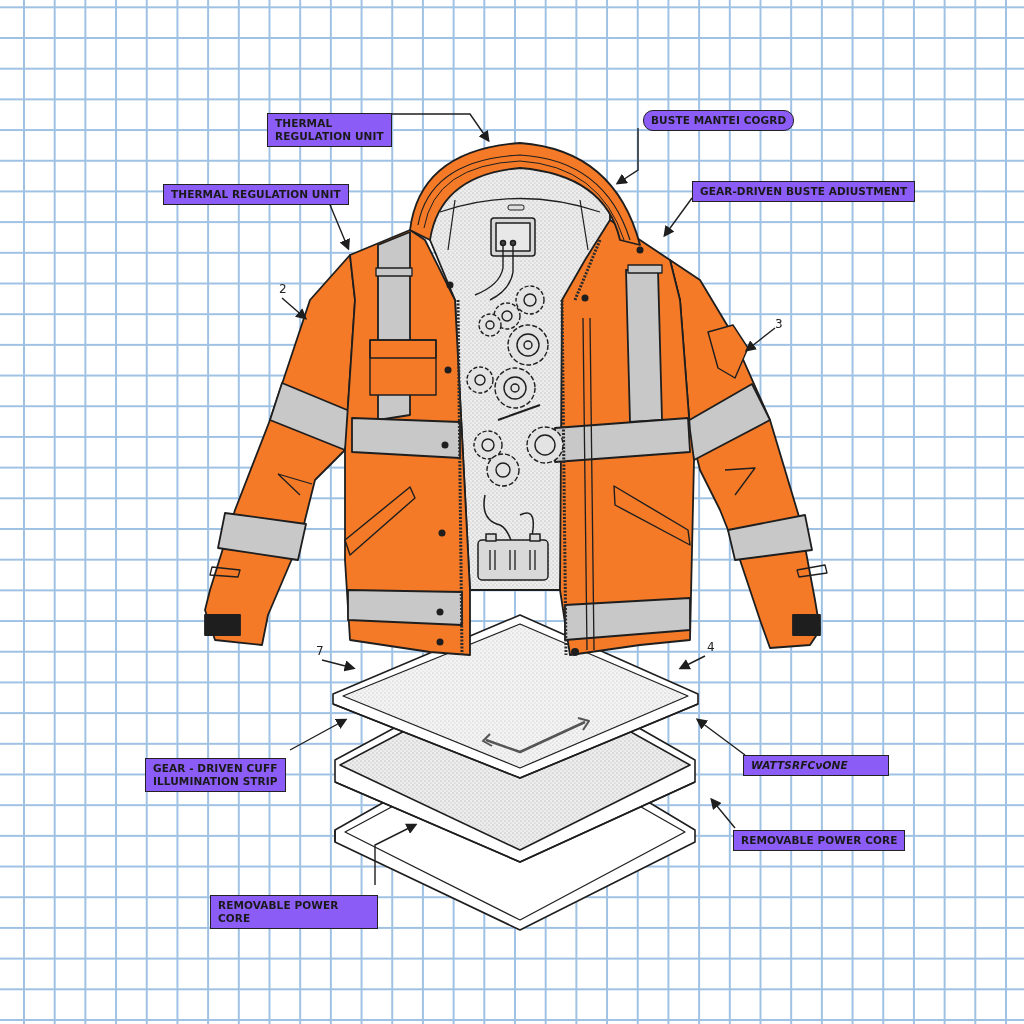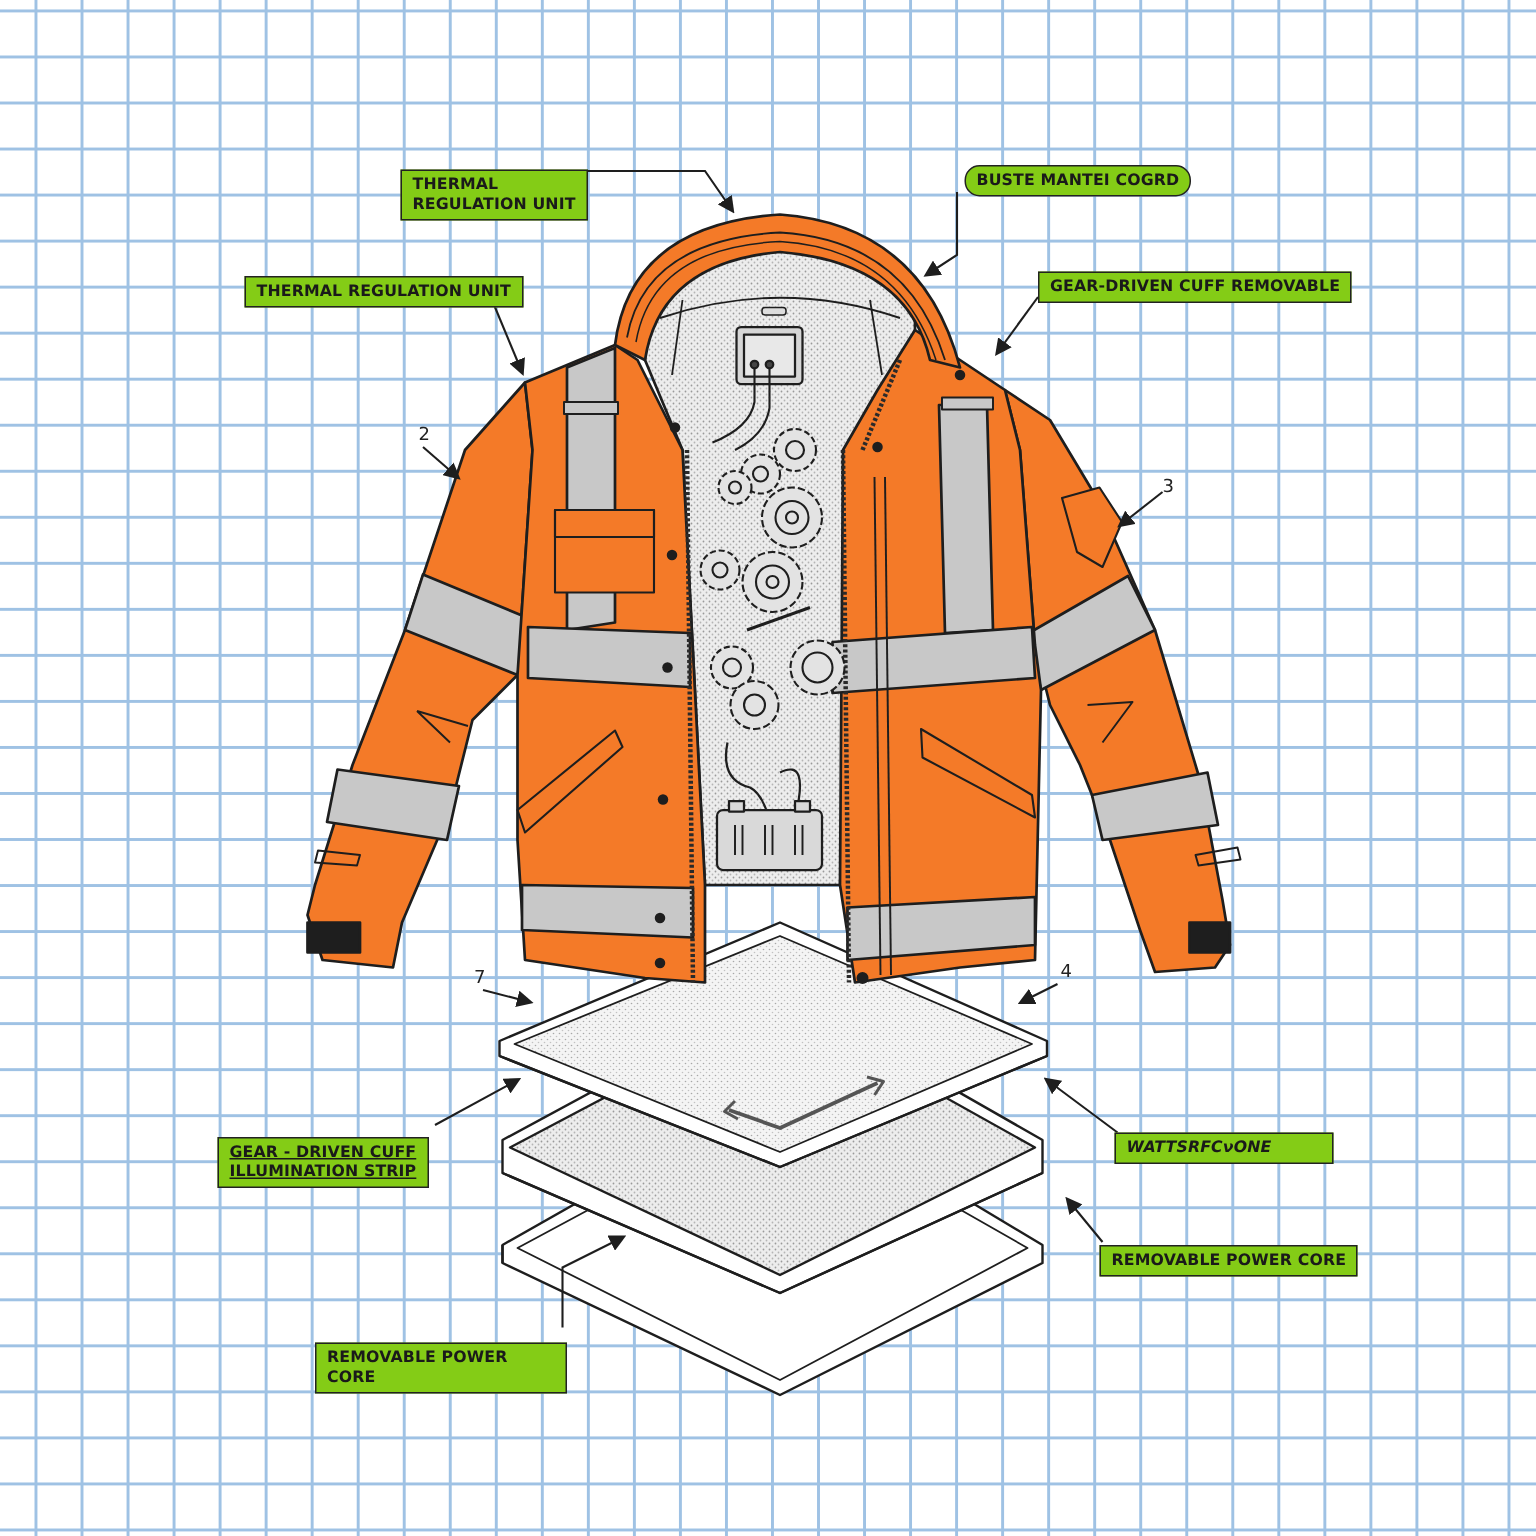--- a/index.html
+++ b/index.html
@@ -8,21 +8,21 @@
       background-color: #ffffff;
       background-image:
         linear-gradient(to right, #9fc2e4 2px, transparent 2px),
         linear-gradient(to bottom, #9fc2e4 2px, transparent 2px);
       background-size: 30.7px 30.7px;
       background-position: 23px 37px;
       font-family: "DejaVu Sans", sans-serif;
     }
     .art { position: absolute; left: 0; top: 0; width: 1024px; height: 1024px; }
     .callout {
-      position: absolute; background: #84cc16; border: 1.5px solid #222;
+      position: absolute; background: #8b5cf6; border: 1.5px solid #222;
       font-family: "DejaVu Sans", sans-serif; font-weight: bold; font-size: 10.5px;
       color: #1a1a1a; padding: 3px 7px; line-height: 13px; letter-spacing: 0.1px;
       white-space: pre-line;
     }
     .num {
       position: absolute; font-family: "DejaVu Sans", sans-serif; font-size: 12px;
       color: #222; font-weight: normal;
     }
   </style>
 </head>
@@ -189,22 +189,22 @@
     <path d="M745,755 L698,720" marker-end="url(#arr)"></path>
     <path d="M735,828 L712,800" marker-end="url(#arr)"></path>
     <path d="M375,885 L375,845 L415,825" marker-end="url(#arr)"></path>
   </g>
 </svg>
 
 <div class="callout" style="left:267px; top:113px;">THERMAL
 REGULATION UNIT</div>
 <div class="callout" style="left:643px; top:110px;border-radius:10px;">BUSTE MANTEI COGRD</div>
 <div class="callout" style="left:163px; top:184px;">THERMAL REGULATION UNIT</div>
-<div class="callout" style="left:692px; top:181px;">GEAR-DRIVEN CUFF REMOVABLE</div>
-<div class="callout" style="left:145px; top:758px;text-decoration:underline;">GEAR - DRIVEN CUFF
+<div class="callout" style="left:692px; top:181px;">GEAR-DRIVEN BUSTE ADIUSTMENT</div>
+<div class="callout" style="left:145px; top:758px;">GEAR - DRIVEN CUFF
 ILLUMINATION STRIP</div>
 <div class="callout" style="left:743px; top:755px; width:130px;font-style:italic;">WATTSRFCνONE</div>
 <div class="callout" style="left:733px; top:830px;">REMOVABLE POWER CORE</div>
 <div class="callout" style="left:210px; top:895px; width:152px;">REMOVABLE POWER CORE</div>
 
 <span class="num" style="left:279px; top:282px;">2</span>
 <span class="num" style="left:775px; top:317px;">3</span>
 <span class="num" style="left:316px; top:644px;">7</span>
 <span class="num" style="left:707px; top:640px;">4</span>
 

